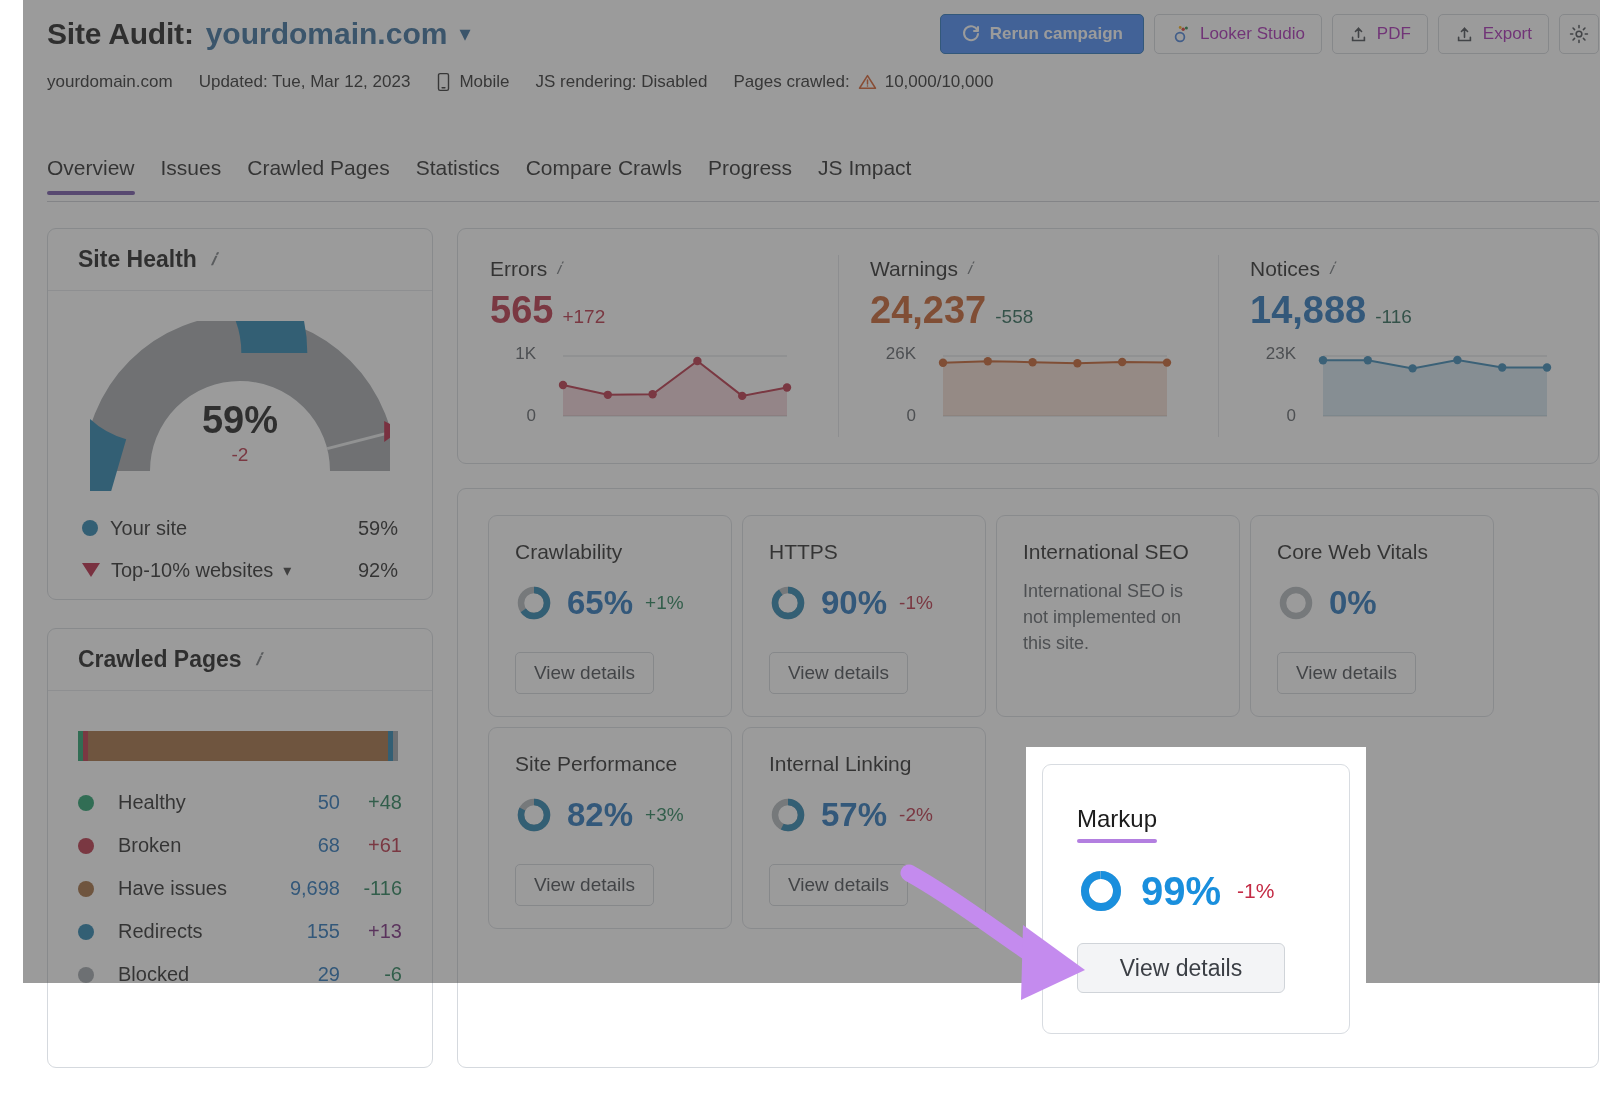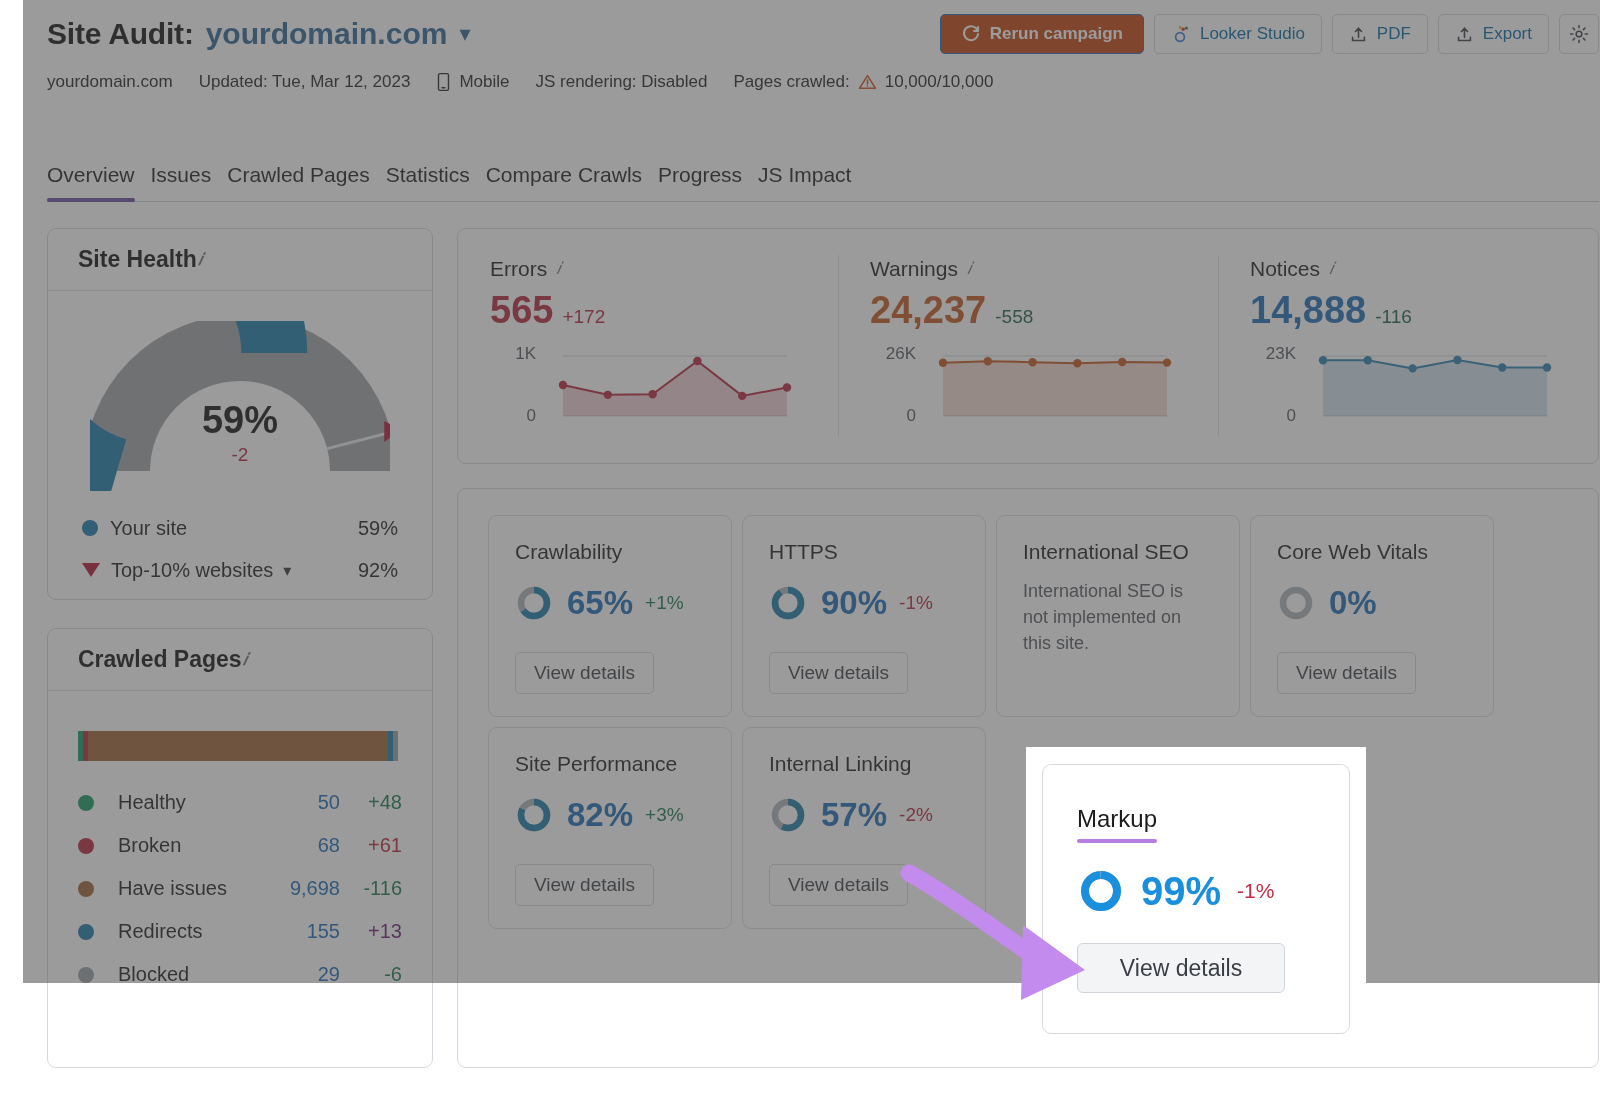--- a/index.html
+++ b/index.html
@@ -23,54 +23,54 @@
   .title-row { display: flex; align-items: center; height: 48px; }
   .h-title { font-size: 30px; font-weight: bold; color: #111; letter-spacing: -0.2px; }
   .h-domain { font-size: 30px; font-weight: bold; color: #2a6496; margin-left: 12px; }
   .h-caret {
     margin-left: 12px; color: #2a6496; font-size: 22px; line-height: 1;
   }
   .btn-group { position: absolute; right: 0; top: 4px; display: flex; align-items: center; gap: 10px; }
   .btn {
     height: 40px; border-radius: 5px; display: flex; align-items: center;
     gap: 9px; padding: 0 16px; font-size: 17px; cursor: pointer;
-    background: #ffffff; border: 1px solid #d0d4d9; color: #0369a1;
-  }
-  .btn.primary { background: #c2410c; border-color: #1a6bb5; color: #fff; font-weight: bold; padding: 0 20px; }
+    background: #ffffff; border: 1px solid #d0d4d9; color: #a21caf;
+  }
+  .btn.primary { background: #3b82f6; border-color: #1a6bb5; color: #fff; font-weight: bold; padding: 0 20px; }
   .btn.icononly { padding: 0; width: 40px; justify-content: center; }
   .ico { display: inline-flex; align-items: center; justify-content: center; }
 
   .meta-row {
     position: absolute; left: 0; top: 62px; display: flex; align-items: center;
     gap: 26px; font-size: 17px; color: #222;
   }
   .meta-item { display: flex; align-items: center; gap: 8px; white-space: nowrap; }
 
   
   .tabs {
     position: absolute; left: 24px; top: 148px; right: 24px;
-    display: flex; align-items: flex-end; gap: 16px;
+    display: flex; align-items: center; gap: 26px;
     border-bottom: 1px solid #c9cdd2; height: 54px;
   }
   .tab {
     font-size: 21px; color: #1c1c1c; padding-bottom: 14px; cursor: pointer;
     position: relative; white-space: nowrap;
   }
   .tab.active::after {
     content: ""; position: absolute; left: 0; right: 0; bottom: -1px;
     height: 4px; background: #6b4ba3; border-radius: 2px;
   }
 
   
   .card {
     background: #fff; border: 1px solid #d5d9de; border-radius: 9px;
     position: absolute;
   }
   .card-head {
-    height: 62px; display: flex; align-items: center; gap: 1px;
+    height: 62px; display: flex; align-items: center; gap: 14px;
     padding: 0 30px; border-bottom: 1px solid #e2e5e9;
     font-size: 23px; font-weight: bold; color: #111;
   }
   .info-i { font-size: 17px; color: #6f7479; font-style: italic; font-family: "Liberation Serif", serif; }
 
   
   #site-health { left: 24px; top: 228px; width: 386px; height: 372px; }
   .gauge-wrap { position: relative; width: 300px; height: 170px; margin: 30px auto 0; }
   .legend-rows { padding: 16px 34px 0 34px; }
   .lg-row { display: flex; align-items: center; font-size: 20px; color: #1c1c1c; height: 42px; }

